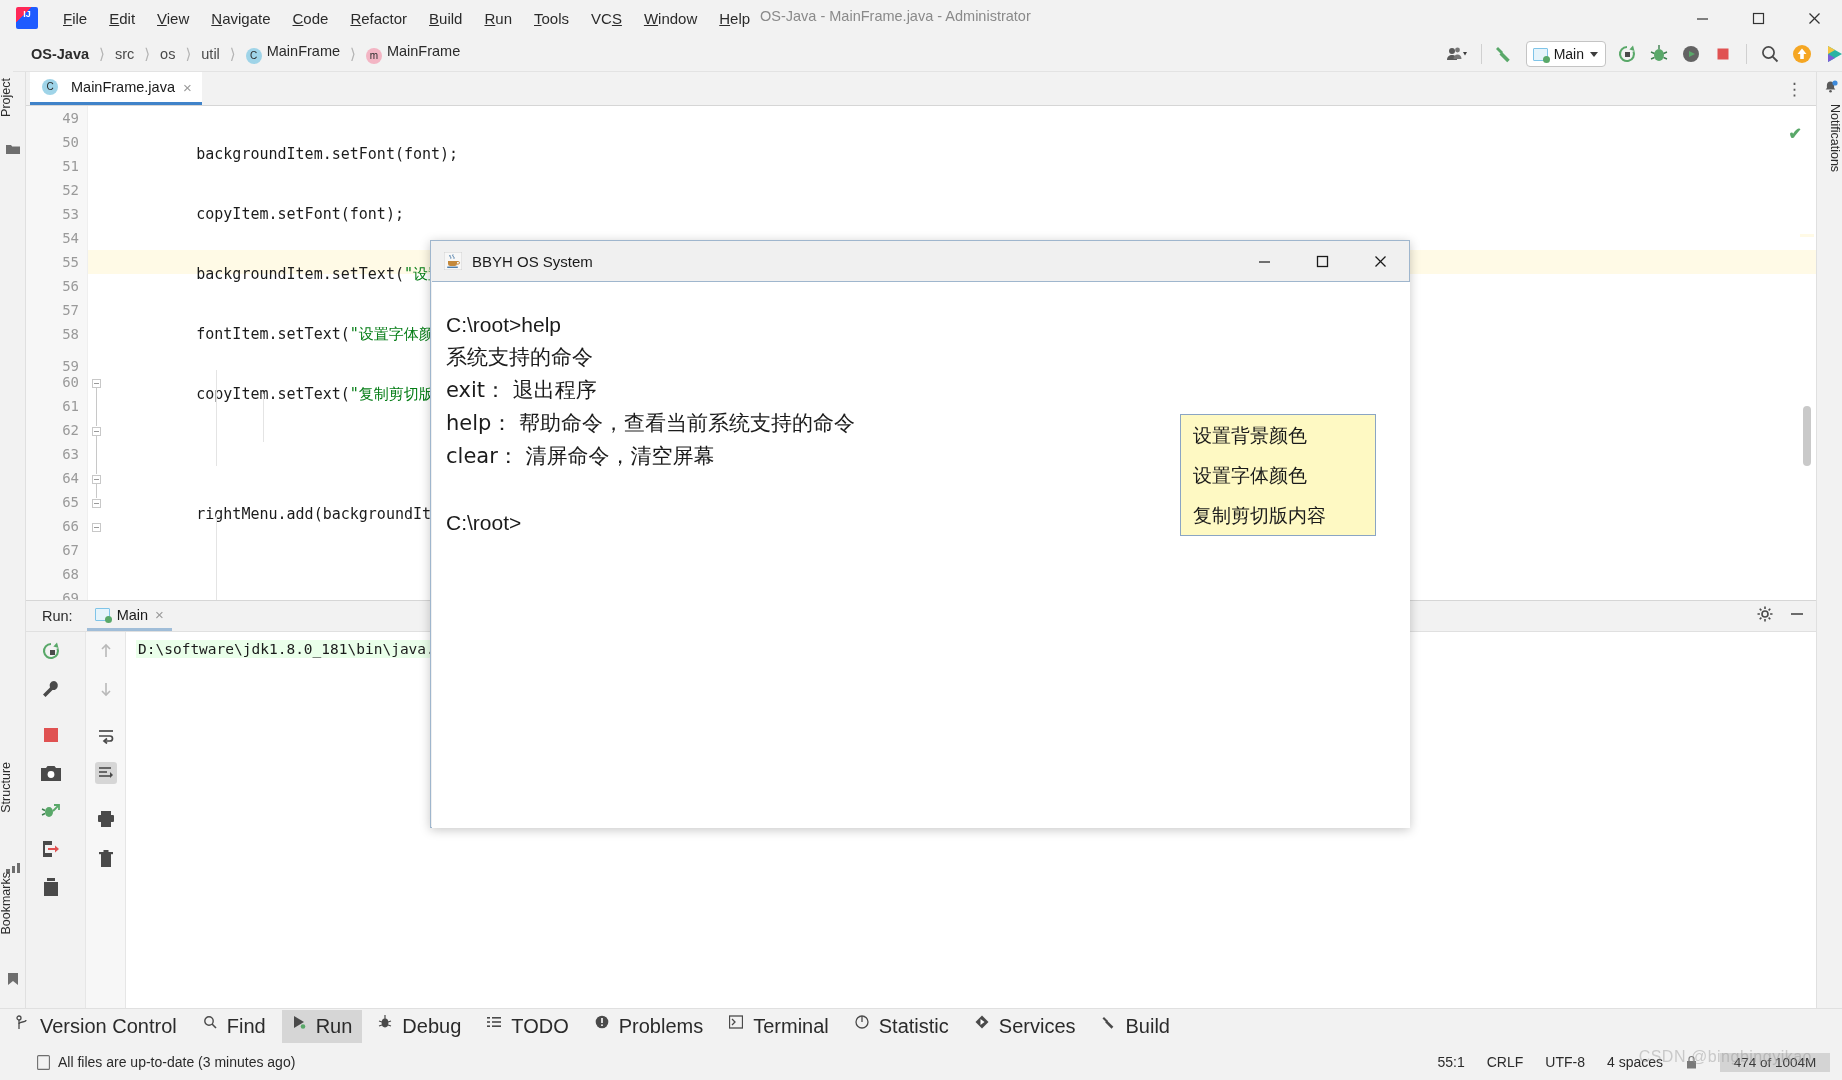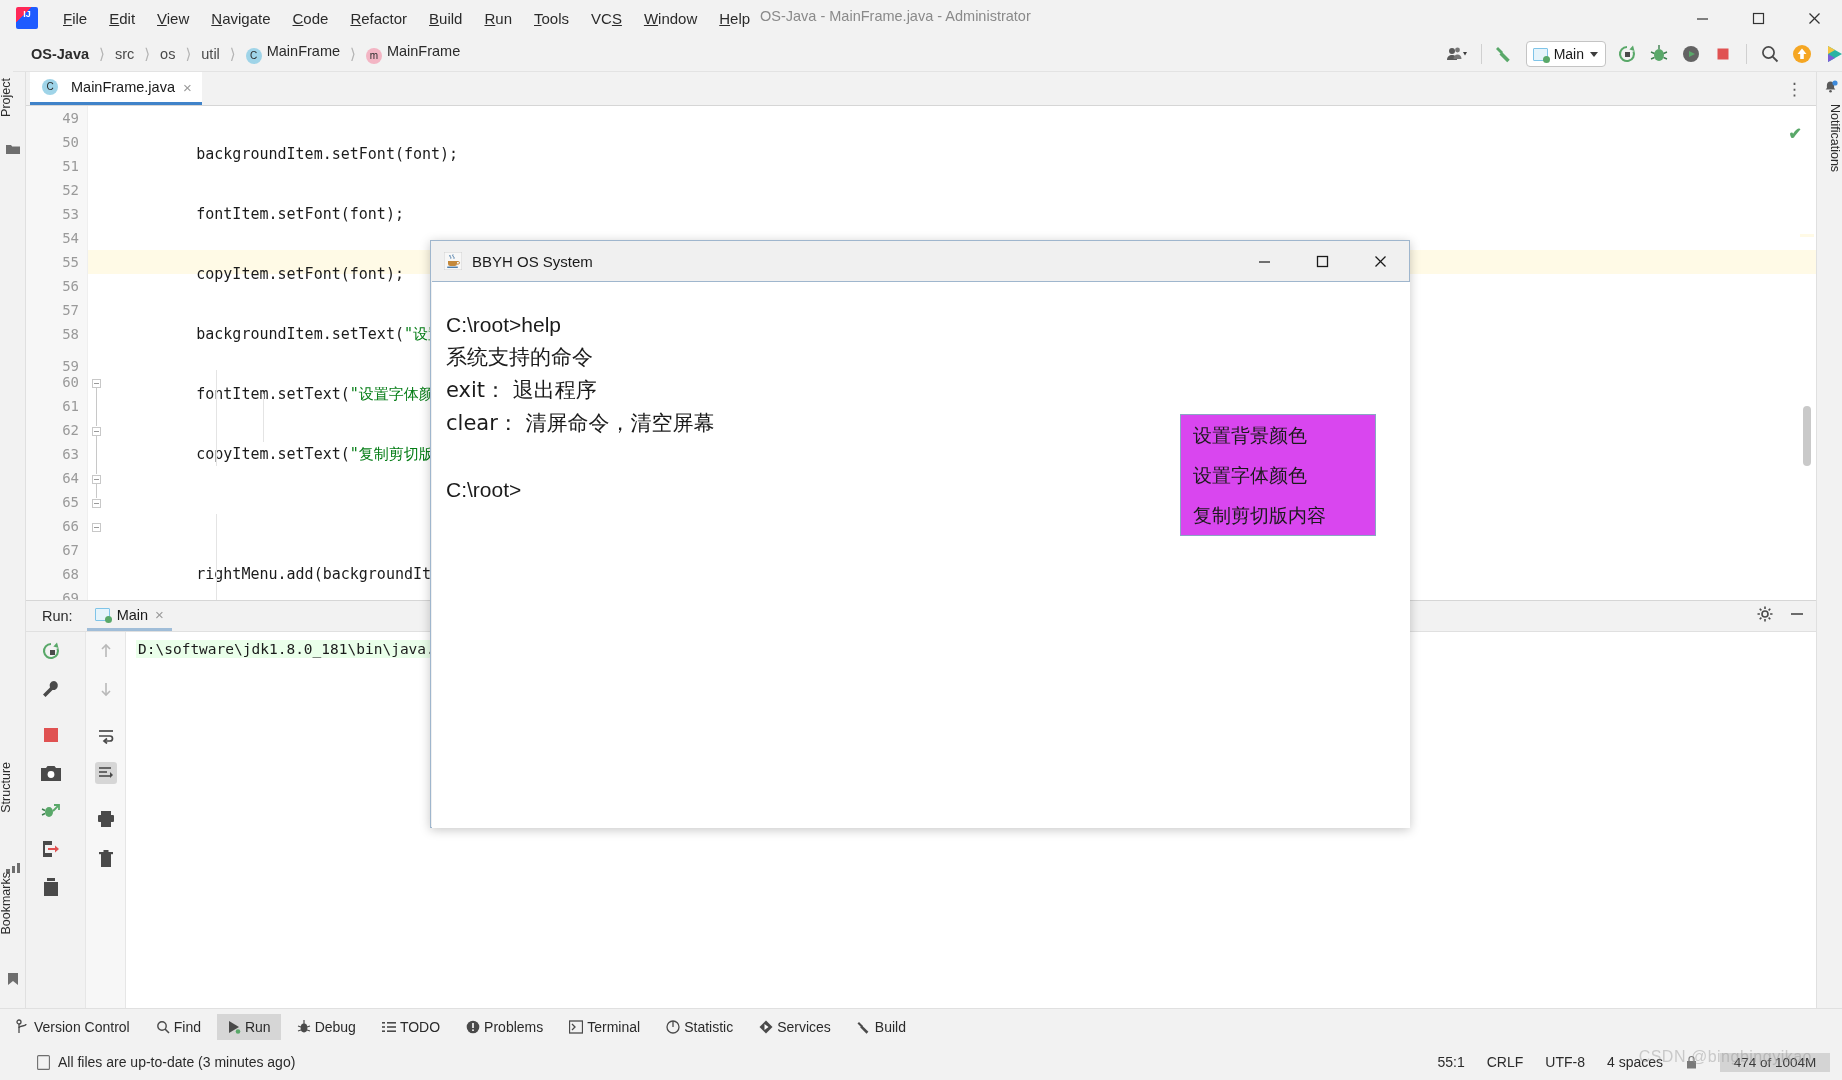--- a/index.html
+++ b/index.html
@@ -178,21 +178,21 @@
     position:absolute; left:10px; top:8px; font-family:"DejaVu Sans Mono", monospace;
     font-size:14.5px; color:#1b1b1b; background:#eaffea; padding:1px 2px; white-space:pre;
   }
 
   
   .bottombar {
     position:absolute; left:0; top:1008px; width:1842px; height:36px;
     background:#f2f2f2; border-top:1px solid #e0e0e0; display:flex; align-items:center;
   }
   .bb-item {
-    display:flex; align-items:center; gap:4px; font-size:14px; color:#2b2b2b;
+    display:flex; align-items:flex-start; gap:10px; font-size:20px; color:#2b2b2b;
     padding:5px 10px; margin-left:6px; white-space:nowrap;
   }
   .bb-item.active { background:#d6d6d6; }
   .statusbar {
     position:absolute; left:0; top:1044px; width:1842px; height:36px;
     background:#f2f2f2; display:flex; align-items:center;padding-left:25px;
   }
   .sb-left { display:flex; align-items:center; gap:8px; margin-left:12px; font-size:14px; color:#2b2b2b;}
   .sb-right { position:absolute; right:12px; display:flex; align-items:center; gap:22px; font-size:14px; color:#2b2b2b;justify-content:flex-end;}
   .mem {
@@ -224,21 +224,21 @@
     background:#ffffff; border-top:1px solid #9fb6cd;
   }
   .term {
     position:absolute; left:14px; top:26px; width:930px;
     font-family:"Liberation Sans", sans-serif; font-size:21px; color:#1b1b1b;
     line-height:33px;
   }
   .term .cn { font-family:"DejaVu Sans", sans-serif; }
   .ctxmenu {
     position:absolute; left:748px; top:132px; width:196px;
-    background:#d946ef; border:1px solid #8aa5c4;
+    background:#fef9c3; border:1px solid #8aa5c4;
   }
   .ctxitem {
     font-size:19px; color:#1b1b1b; padding:5px 12px; line-height:30px;
     font-family:"DejaVu Sans", sans-serif;
   }
 </style>
 </head>
 <body>
 
 <div id="app">
@@ -433,21 +433,20 @@
     <div class="fold-mark" style="top:321px;"></div>
     <div class="fold-mark" style="top:369px;"></div>
     <div class="fold-mark" style="top:393px;"></div>
     <div class="fold-mark" style="top:417px;"></div>
     <div class="fold-line" style="top:282px;height:38px;"></div>
     <div class="fold-line" style="top:330px;height:38px;"></div>
     <div class="fold-line" style="top:378px;height:14px;"></div>
 
     <div class="code">
       <div class="row"><span>        backgroundItem.setFont(font);</span></div>
-      <div class="row"><span>        fontItem.setFont(font);</span></div>
       <div class="row"><span>        copyItem.setFont(font);</span></div>
       <div class="row">        backgroundItem.setText(<span class="s">"设置背景颜色"</span>);</div>
       <div class="row">        fontItem.setText(<span class="s">"设置字体颜色"</span>);</div>
       <div class="row">        copyItem.setText(<span class="s">"复制剪切版内容"</span>);</div>
       <div class="row">&nbsp;</div>
       <div class="row"><span>        rightMenu.add(backgroundItem);</span></div>
       
       
       
       
@@ -616,20 +615,21 @@
             </svg>
         </div>
       </div>
     </div>
 
     <div class="dlg-body">
       <div class="term">
         <div>C:\root&gt;help</div>
         <div class="cn">系统支持的命令</div>
         <div class="cn">exit： 退出程序</div>
+        <div class="cn">help： 帮助命令，查看当前系统支持的命令</div>
         <div class="cn">clear： 清屏命令，清空屏幕</div>
         <div>&nbsp;</div>
         <div>C:\root&gt;</div>
       </div>
 
       <div class="ctxmenu">
         <div class="ctxitem">设置背景颜色</div>
         <div class="ctxitem">设置字体颜色</div>
         <div class="ctxitem">复制剪切版内容</div>
       </div>

